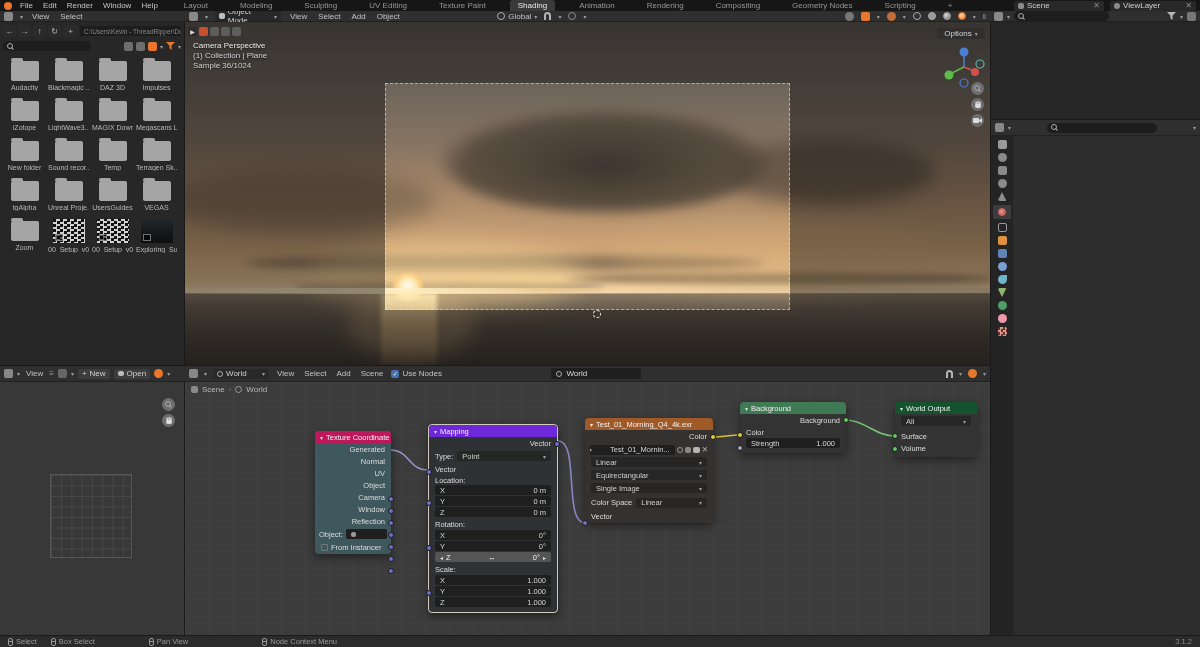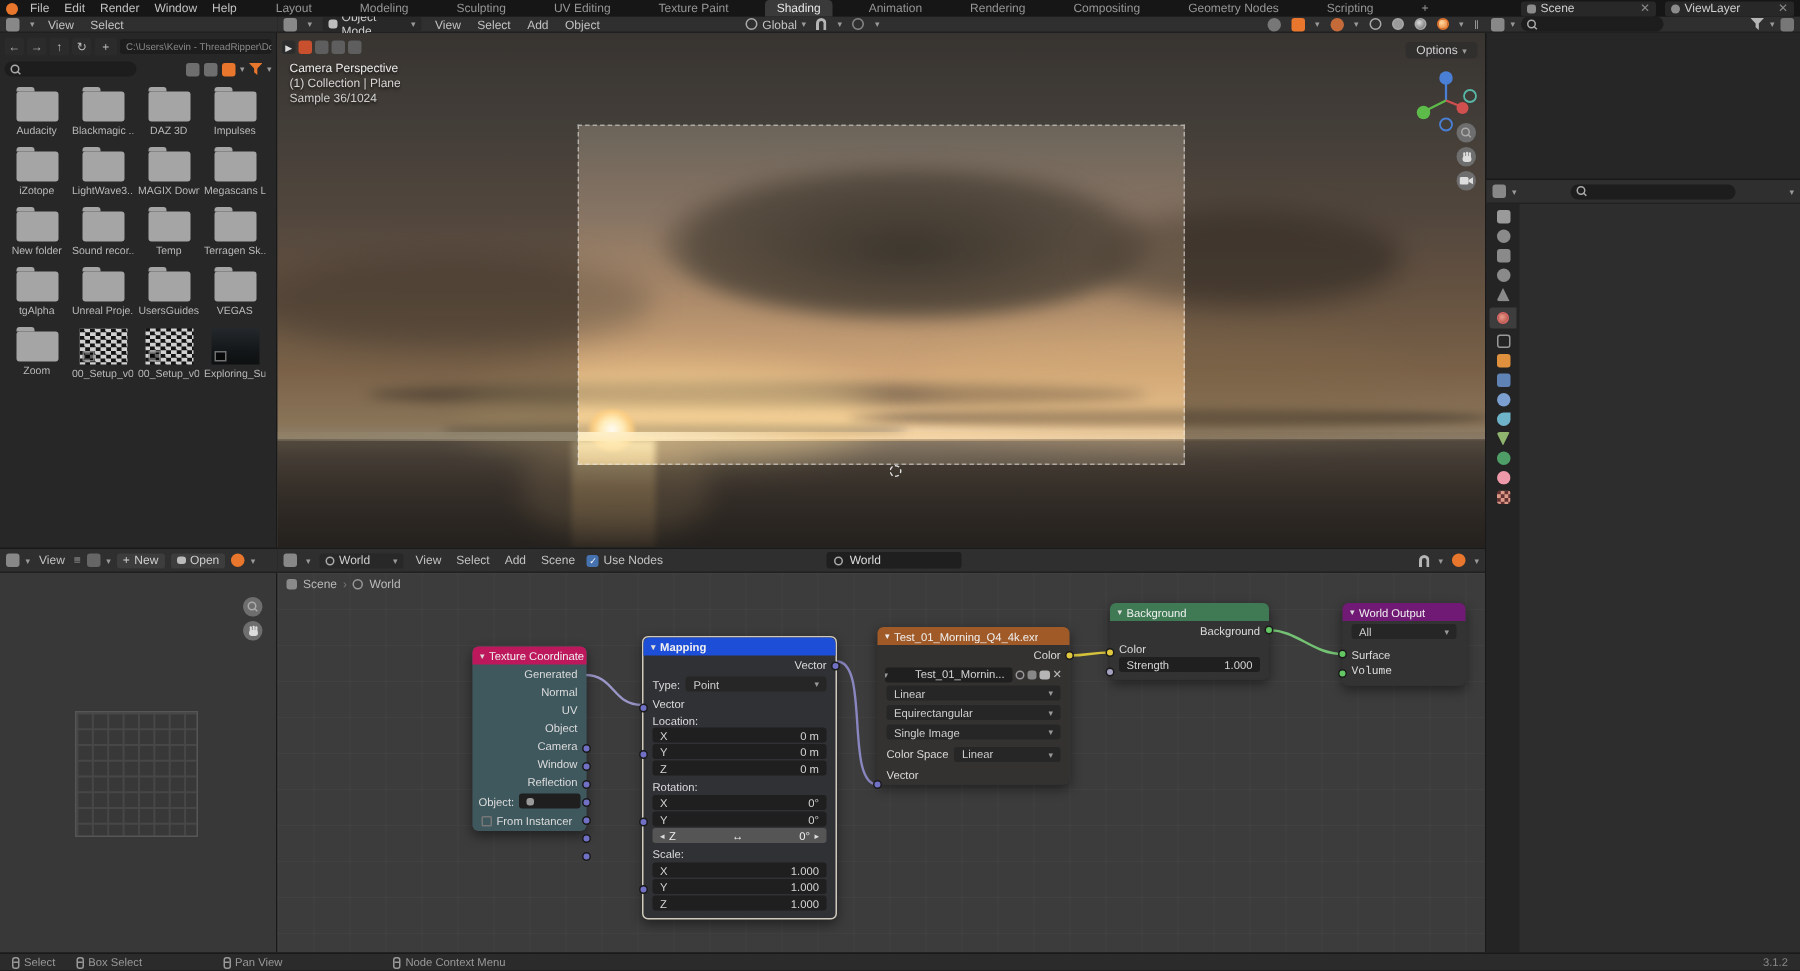--- a/index.html
+++ b/index.html
@@ -465,21 +465,21 @@
     <span class="sock s-vec" style="right:-3px;top:65px;"></span>
     <span class="sock s-vec" style="right:-3px;top:77px;"></span>
     <span class="sock s-vec" style="right:-3px;top:89px;"></span>
     <span class="sock s-vec" style="right:-3px;top:101px;"></span>
     <span class="sock s-vec" style="right:-3px;top:113px;"></span>
     <span class="sock s-vec" style="right:-3px;top:125px;"></span>
     <span class="sock s-vec" style="right:-3px;top:137px;"></span>
   </div>
 
   <div class="node" style="left:243px;top:42px;width:130px;background:rgba(48,49,53,.97);border:1px solid #cfcabb;">
-    <div class="nhead" style="background:#1d4ed8;font-weight:bold;">
+    <div class="nhead" style="background:#6d28d9;">
         <span class="tri" style="color:#ddd;">▾</span>
         <span>Mapping</span>
       </div>
     <div class="nrow out">Vector</div>
     <div class="nrow" style="gap:4px;height:14px;">
       <span>Type:</span>
       <span class="ndrop" style="flex:1;margin:0;">
           <span>Point</span>
           <span class="caret">▾</span>
         </span>
@@ -589,30 +589,30 @@
     <div class="npill" style="margin-bottom:5px;justify-content:space-between;gap:8px;">
         <span>Strength</span>
         <span>1.000</span>
       </div>
     <span class="sock s-shd" style="right:-3px;top:15px;"></span>
     <span class="sock s-col" style="left:-3px;top:30px;"></span>
     <span class="sock s-grey" style="left:-3px;top:43px;"></span>
   </div>
 
   <div class="node" style="left:710px;top:20px;width:82px;background:rgba(51,51,51,.97);">
-    <div class="nhead" style="background:#701a75;text-align:right;">
+    <div class="nhead" style="background:#14532d;text-align:right;">
         <span class="tri" style="color:#ddd;">▾</span>
         <span>World Output</span>
       </div>
     <div class="ndrop" style="margin-top:2px;">
         <span>All</span>
         <span class="caret">▾</span>
       </div>
     <div class="nrow">Surface</div>
-    <div class="nrow" style="margin-bottom:3px;font-family:Liberation Mono, monospace;">Volume</div>
+    <div class="nrow" style="margin-bottom:3px;">Volume</div>
     <span class="sock s-shd" style="left:-3px;top:31px;"></span>
     <span class="sock s-shd" style="left:-3px;top:44px;"></span>
   </div>
 </div>
 
 <div class="abs flex" style="left:0;top:635px;width:1200px;height:12px;background:#2b2b2b;border-top:1px solid #1a1a1a;color:#9a9a9a;gap:14px;padding:0 8px;font-size:7.5px;">
   <span class="flex" style="gap:3px;">
       <span class="mouse"></span>
       <span>Select</span>
     </span>

